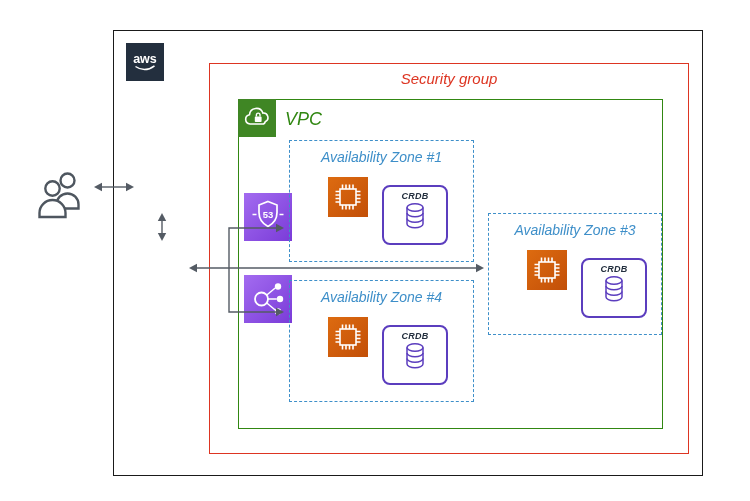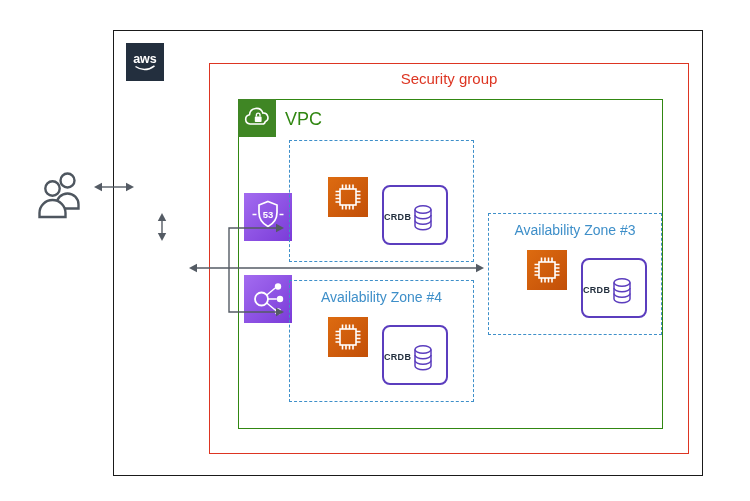--- a/index.html
+++ b/index.html
@@ -15,20 +15,21 @@
   }
   .aws-logo {
     position:absolute; left:12px; top:12px; width:38px; height:38px;
     background:#232F3E;
   }
 
   
   .sg-box {
     position:absolute; left:95px; top:32px; width:480px; height:391px;
     border:1px solid #DD3522;
+    font-style:italic;
   }
   .sg-label {
     position:absolute; left:0; top:6px; width:100%;
     text-align:center; color:#DD3522; font-size:15px;
   }
 
   
   .vpc-box {
     position:absolute; left:28px; top:35px; width:425px; height:330px;
     border:1px solid #318712;
@@ -52,21 +53,21 @@
   .az-label {
     margin-top:8px; text-align:center; color:#3E8FC9; font-size:14px;
   }
   .ec2 {
     position:absolute; left:38px; top:36px; width:40px; height:40px;
     background:linear-gradient(135deg,#DD6B10,#C24F08);
   }
   .crdb {
     position:absolute; left:92px; top:44px; width:66px; height:60px;
     border:2px solid #5B3DBE; border-radius:8px; background:#fff;
-    display:flex; flex-direction:row; align-items:center; padding-top:4px;
+    display:flex; flex-direction:column; align-items:center; padding-top:4px;
   }
   .crdb-label { font-size:9px; font-weight:bold; color:#232F3E; letter-spacing:0.3px; }
   .db-svg { margin-top:1px; }
 
   
   .users { position:absolute; left:24px; top:166px; width:60px; height:60px; }
   .icon-purple {
     position:absolute; width:48px; height:48px;
     background:linear-gradient(135deg,#A36BF0,#7A3BD8);
     text-decoration:underline;
@@ -136,20 +137,21 @@
         <div class="vpc-icon">
           <svg width="38" height="38" viewBox="0 0 38 38">
             <path d="M12 25 a4.7 4.7 0 0 1 -0.5 -9.3 a6.9 6.9 0 0 1 13.4 -1.6 a4.5 4.5 0 0 1 2.3 8.6 a3.6 3.6 0 0 1 -1.7 2.3 H12 z" stroke="#fff" stroke-width="1.6" fill="none"></path>
             <rect x="16.8" y="17.6" width="6.8" height="5.4" rx="0.8" fill="#fff"></rect>
             <path d="M18.4 17.6 v-1.7 a1.8 1.8 0 0 1 3.6 0 v1.7" stroke="#fff" stroke-width="1.4" fill="none"></path>
           </svg>
         </div>
         <div class="vpc-label">VPC</div>
 
         <div class="az az--1">
+          <div class="az-label">Availability Zone #1</div>
           <div class="ec2">
             <svg width="40" height="40" viewBox="0 0 40 40">
               <g stroke="#fff" stroke-width="1.6" fill="none">
                 <rect x="12" y="12" width="16" height="16"></rect>
                 <path d="M14.5 7.5v4.5 M18 7.5v4.5 M21.5 7.5v4.5 M25 7.5v4.5
                          M14.5 28v4.5 M18 28v4.5 M21.5 28v4.5 M25 28v4.5
                          M7.5 14.5h4.5 M7.5 18h4.5 M7.5 21.5h4.5 M7.5 25h4.5
                          M28 14.5h4.5 M28 18h4.5 M28 21.5h4.5 M28 25h4.5"></path>
               </g>
             </svg>

